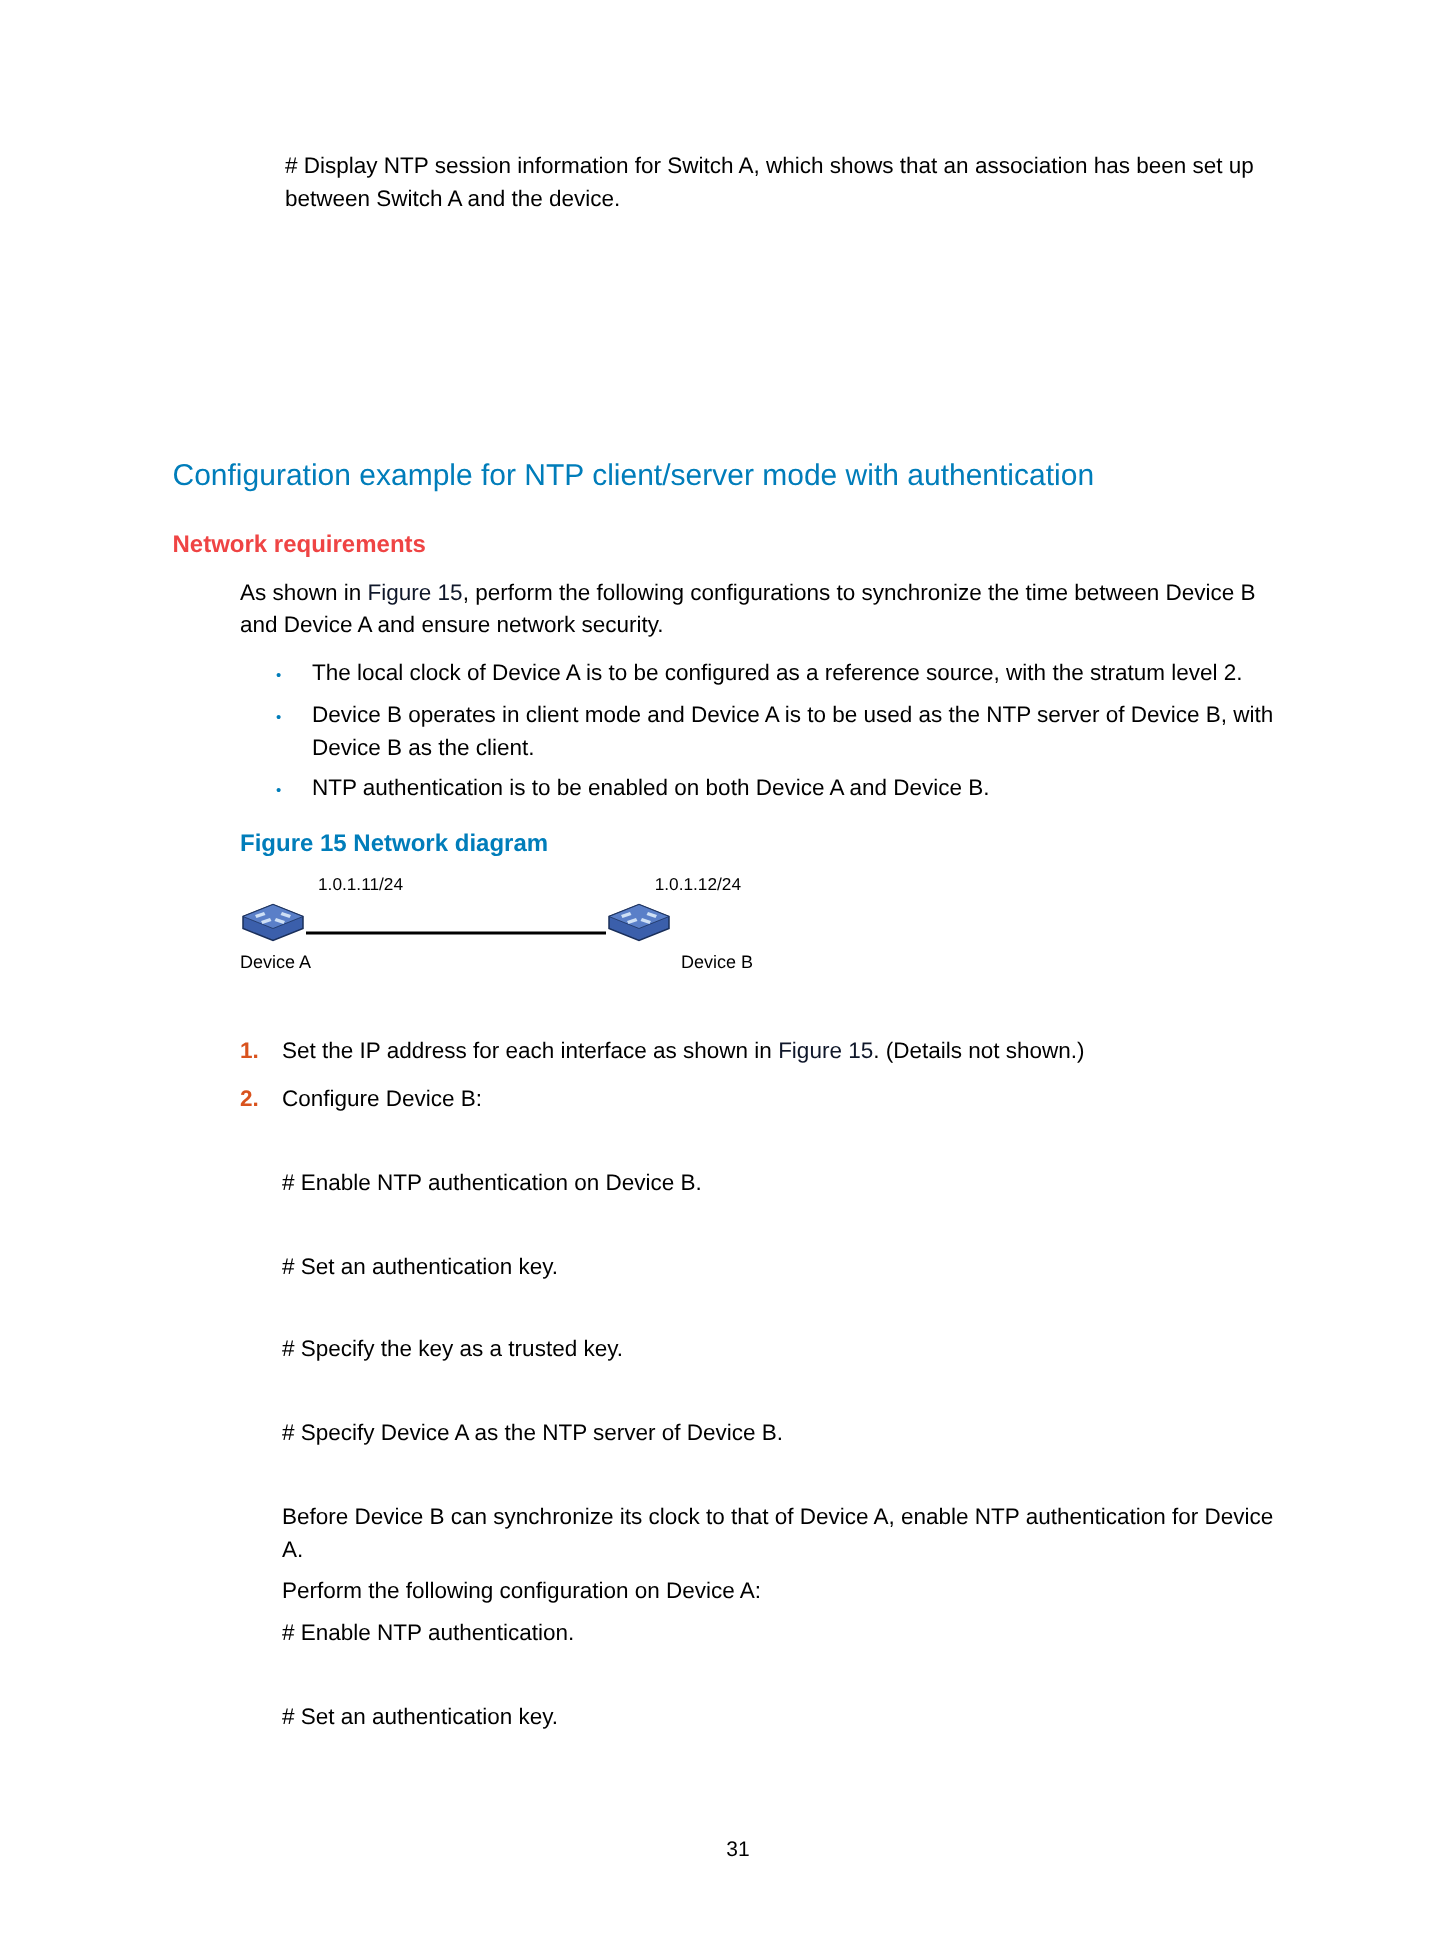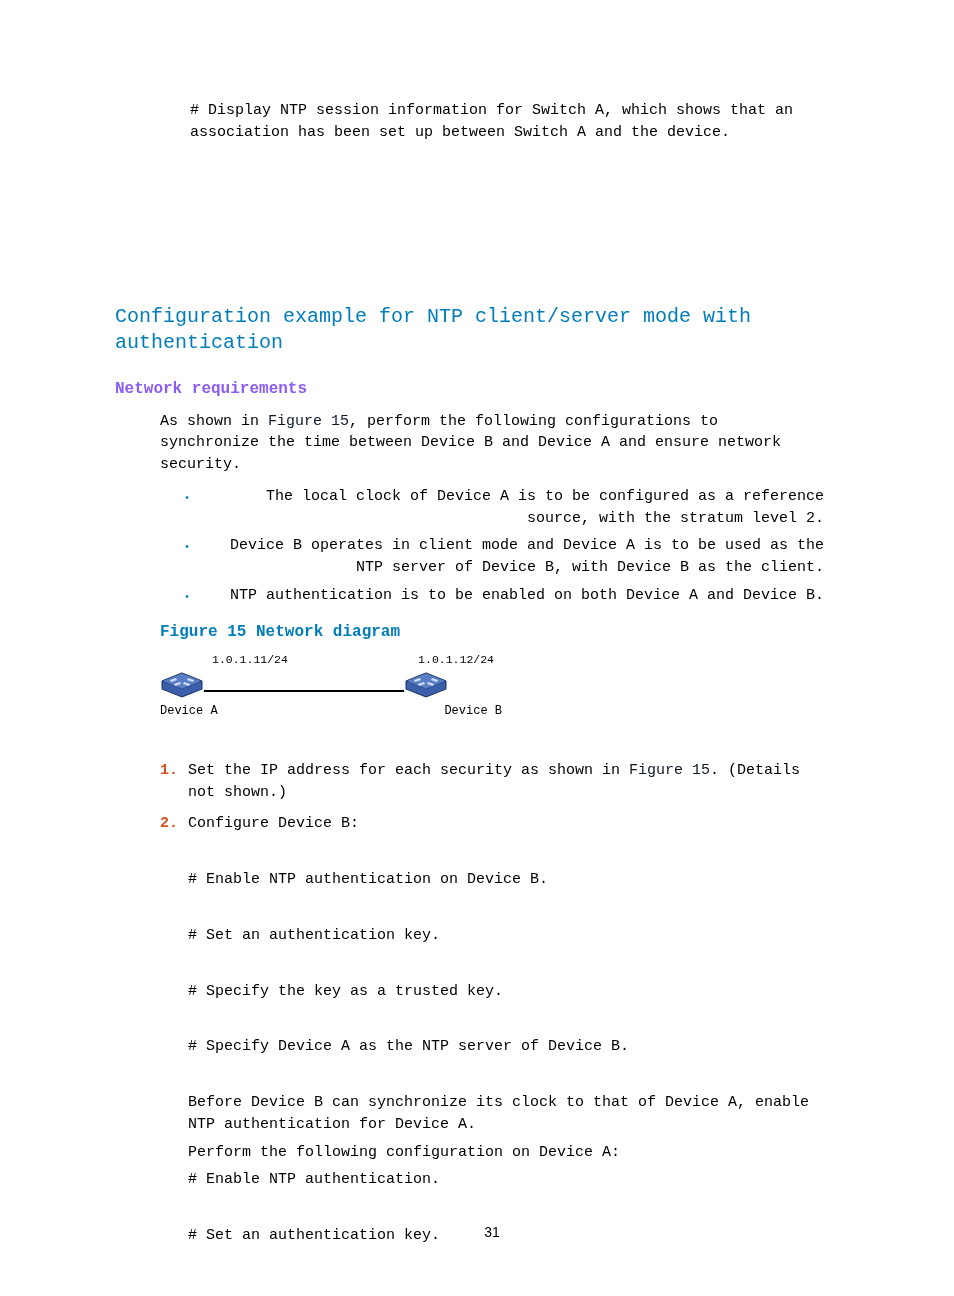--- a/index.html
+++ b/index.html
@@ -7,56 +7,54 @@
     font-family: Arial, Helvetica, sans-serif;
     background: #fff;
     color: #000;
     width: 954px;
     height: 1296px;
     position: relative;
     font-size: 15px;
     line-height: 1.45;
   }
   .page {
-    padding: 100px 120px 0 115px;
-    font-family: Liberation Mono, monospace;
+    padding: 100px 80px 0 115px;
   }
   .intro-text {
     margin-left: 75px;
     margin-right: 10px;
     margin-bottom: 160px;
   }
   h1.section-title {
     font-weight: 400;
     font-size: 20px;
     color: #007dba;
     line-height: 1.3;
     margin-bottom: 22px;
   }
   h2.sub-title {
     font-weight: 700;
     font-size: 16px;
-    color: #8b5cf6;
+    color: #ef4444;
     margin-bottom: 10px;
   }
   .body-text {
     margin-left: 45px;
     margin-right: 10px;
     margin-bottom: 10px;
   }
   a.link {
     color: #0f172a;
     text-decoration: none;
   }
   ul.bullet-list {
     list-style: none;
     margin-left: 65px;
     margin-right: 10px;
     margin-bottom: 14px;
-    text-align: right;
   }
   ul.bullet-list li {
     position: relative;
     padding-left: 28px;
     margin-bottom: 6px;
   }
   ul.bullet-list li::before {
     content: "•";
     position: absolute;
     left: 4px;
@@ -188,21 +186,21 @@
         <span>Device A</span>
         <span>Device B</span>
       </div>
     </div>
   </div>
 
 
   <ol class="num-list">
     <li>
       <span class="num">1.</span>
-      <span>Set the IP address for each security as shown in </span><a href="#" class="link">Figure 15</a><span>. (Details not shown.)</span>
+      <span>Set the IP address for each interface as shown in </span><a href="#" class="link">Figure 15</a><span>. (Details not shown.)</span>
     </li>
     <li>
       <span class="num">2.</span>
       <div class="step-content">
         <p class="step-header">Configure Device B:</p>
         <p># Enable NTP authentication on Device B.</p>
         <p># Set an authentication key.</p>
         <p># Specify the key as a trusted key.</p>
         <p># Specify Device A as the NTP server of Device B.</p>
         <p class="tight">Before Device B can synchronize its clock to that of Device A, enable NTP authentication for Device A.</p>

